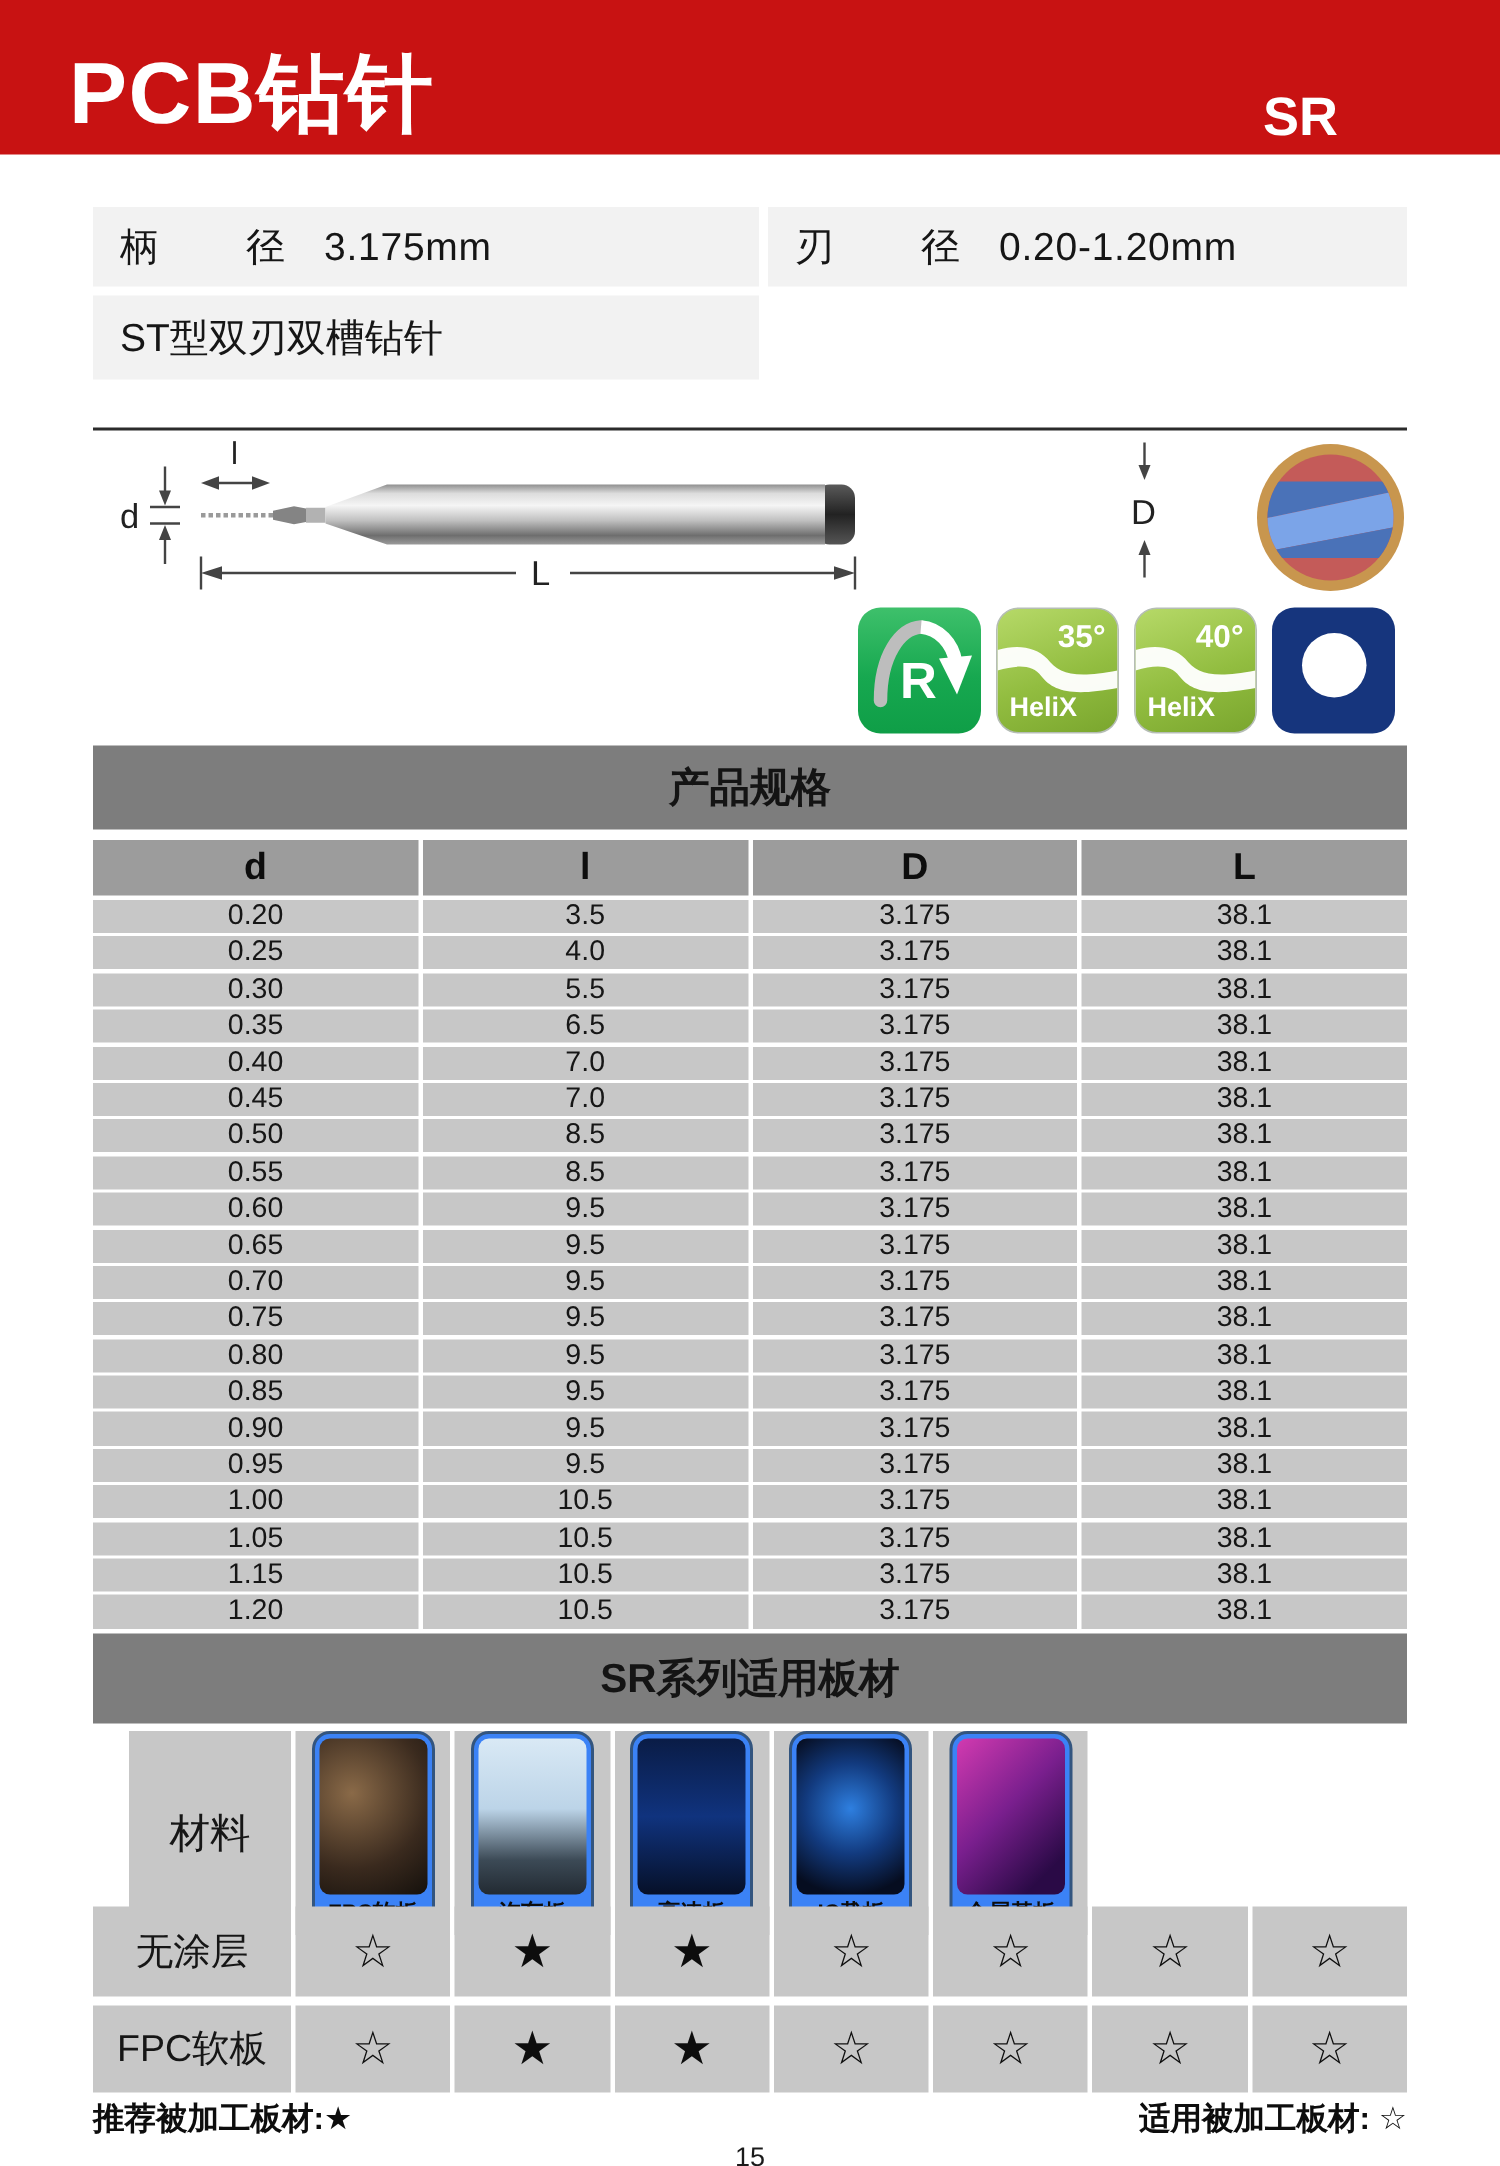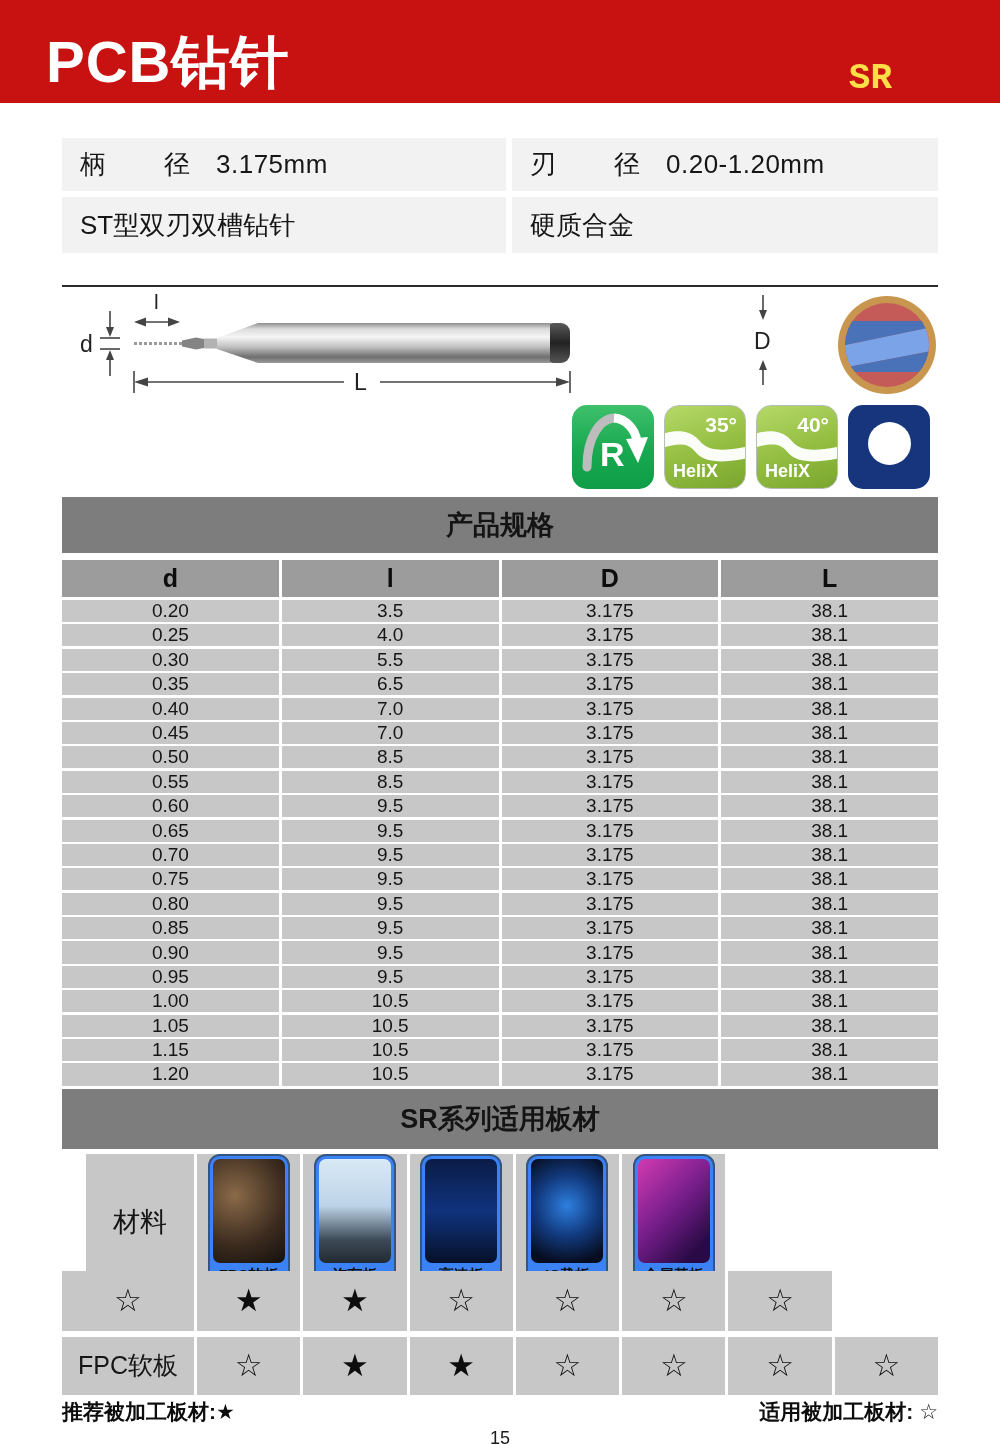--- a/index.html
+++ b/index.html
@@ -2,21 +2,21 @@
 <html><head>
 <meta charset="utf-8">
 <style>
   * { margin:0; padding:0; box-sizing:border-box; }
   html,body { width:1000px; background:#fff; font-family:"Liberation Sans","DejaVu Sans",sans-serif; color:#111; }
   body { height:1444px; overflow:hidden; position:relative; }
 
   
   .red-header { position:relative; height:103px; background:#c81212; }
   .red-header h1 { position:absolute; left:46px; top:24px; font-size:58px; font-weight:800; color:#fff; letter-spacing:1px; }
-  .series-tag { position:absolute; right:108px; bottom:4px; font-size:36px; font-weight:700; color:#fde047;font-family:Liberation Mono, monospace; }
+  .series-tag { position:absolute; right:108px; bottom:4px; font-size:36px; font-weight:700; color:#ffffff; }
 
   
   .spec-grid { margin:35px 62px 0 62px; display:grid; grid-template-columns:444px 426px; gap:6px; }
   .spec-cell { background:#f2f2f2; height:53px; display:flex; align-items:center; padding-left:18px; font-size:26px; color:#161616; }
   .spec-cell.tall { height:56px; }
   .spec-cell .lbl1 { margin-right:58px; }
   .spec-cell .lbl2 { margin-right:26px; }
   .spec-cell .val { font-weight:500; letter-spacing:0.5px; }
 
   
@@ -86,23 +86,20 @@
     <span class="lbl2">径</span>
     <span class="val">3.175mm</span>
   </div>
   <div class="spec-cell">
     <span class="lbl1">刃</span>
     <span class="lbl2">径</span>
     <span class="val">0.20-1.20mm</span>
   </div>
   <div class="spec-cell tall">
     <span>ST型双刃双槽钻针</span>
-  </div>
-  <div class="spec-cell tall">
-    <span>硬质合金</span>
   </div>
 </div>
 
 <div class="drawing">
   <svg width="876" height="118" viewBox="0 0 876 118">
     <defs>
       <linearGradient id="gmetal" x1="0" y1="0" x2="0" y2="1">
         <stop offset="0" stop-color="#8f8f8f"></stop>
           <stop offset="0.15" stop-color="#dcdcdc"></stop>
         <stop offset="0.35" stop-color="#f5f5f5"></stop>
@@ -353,20 +350,21 @@
     </div>
     <div class="m-cell">
       <div class="thumb">
         <div class="thumb-img mat-6"></div>
         <div class="thumb-label">金属基板</div>
       </div>
     </div>
   </div>
 <div id="rating-rows">
     <div class="rating-row">
+      <div class="r-label">无涂层</div>
       <div class="r-cell">☆</div>
       <div class="r-cell">★</div>
       <div class="r-cell">★</div>
       <div class="r-cell">☆</div>
       <div class="r-cell">☆</div>
       <div class="r-cell">☆</div>
       <div class="r-cell">☆</div>
     </div>
     <div class="rating-row r2">
       <div class="r-label">FPC软板</div>

